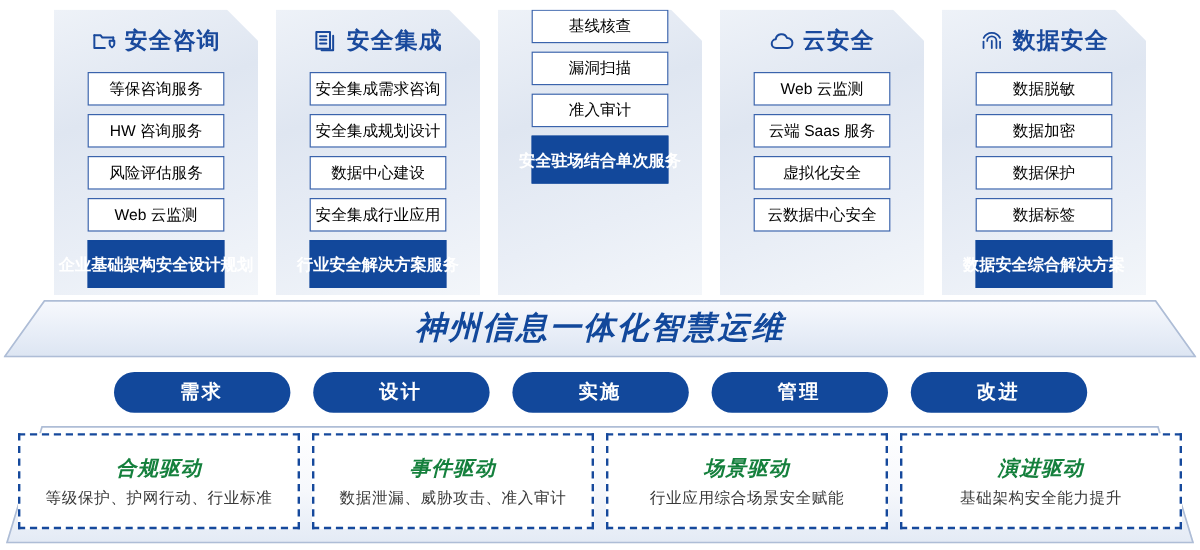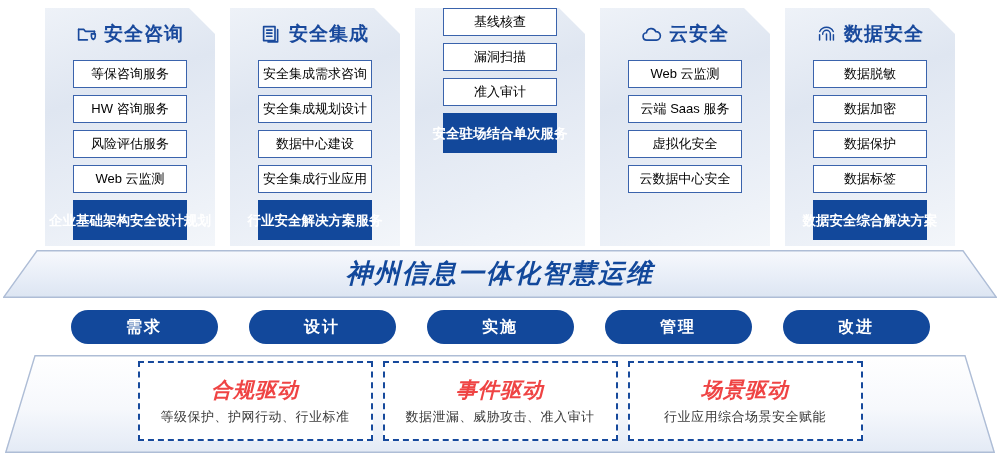--- a/index.html
+++ b/index.html
@@ -55,21 +55,21 @@
     position:absolute;left:3px;top:250px;width:994px;height:48px;pointer-events:none;
   }
   #banner-title{
     color:#12489b;font-size:26px;font-weight:bold;font-style:italic;letter-spacing:2px;
     transform:translateY(-1px);
   }
 
   
   #pills{
     position:absolute;left:0;top:310px;width:1000px;height:34px;
-    display:flex;justify-content:center;gap:31px;
+    display:flex;justify-content:center;gap:19px;
   }
   .pill{
     width:147px;height:34px;border-radius:17px;background:#12489b;
     display:flex;align-items:center;justify-content:center;
     color:#ffffff;font-size:16px;font-weight:bold;letter-spacing:2px;
   }
 
   
   #base{
     position:absolute;left:5px;top:355px;width:990px;height:98px;
@@ -79,21 +79,21 @@
   }
   #drivers{
     position:absolute;left:0;top:361px;width:1000px;height:84px;
     display:flex;justify-content:center;gap:10px;
   }
   .driver{
     width:235px;height:80px;box-sizing:border-box;
     border:2px dashed #16499c;background:#ffffff;
     display:flex;flex-direction:column;align-items:center;justify-content:center;gap:4px;
   }
-  .driver-title{color:#ef4444;font-size:21px;font-weight:bold;font-style:italic;letter-spacing:1px;}
+  .driver-title{color:#15803d;font-size:17px;font-weight:bold;font-style:italic;letter-spacing:1px;}
   .driver-sub{color:#3a3a3a;font-size:13px;letter-spacing:0.5px;white-space:nowrap;}
 </style>
 </head>
 <body>
 
 <div id="stage">
 
   <div id="cards">
 
     <div class="card">
@@ -215,15 +215,19 @@
       <div class="driver-sub">等级保护、护网行动、行业标准</div>
     </div>
     <div class="driver">
       <div class="driver-title">事件驱动</div>
       <div class="driver-sub">数据泄漏、威胁攻击、准入审计</div>
     </div>
     <div class="driver">
       <div class="driver-title">场景驱动</div>
       <div class="driver-sub">行业应用综合场景安全赋能</div>
     </div>
+    <div class="driver">
+      <div class="driver-title">演进驱动</div>
+      <div class="driver-sub">基础架构安全能力提升</div>
+    </div>
   </div>
 
 </div>
 
 </body></html>

